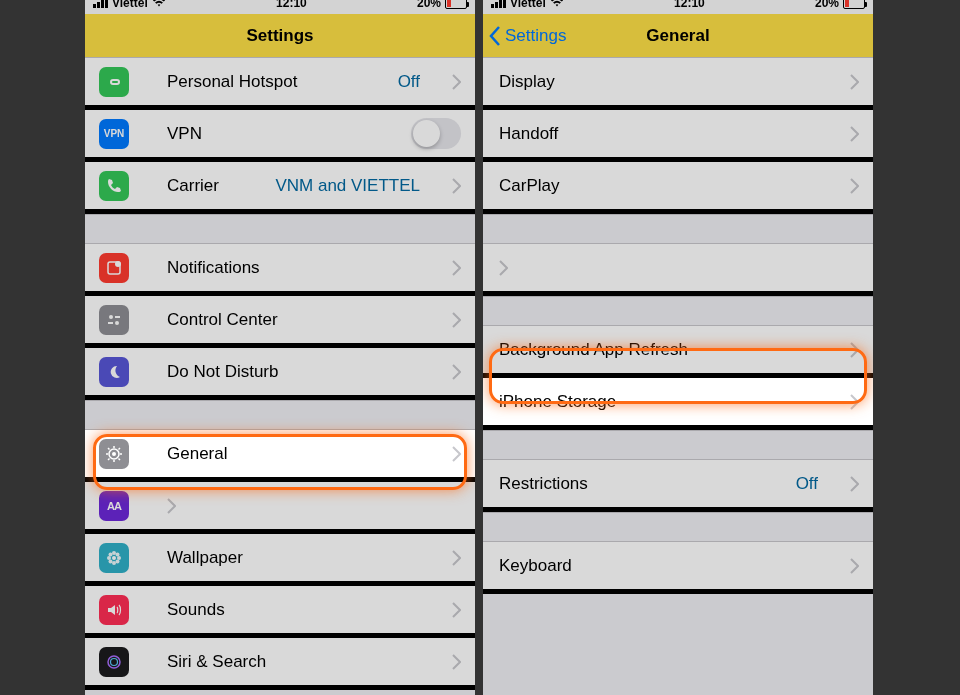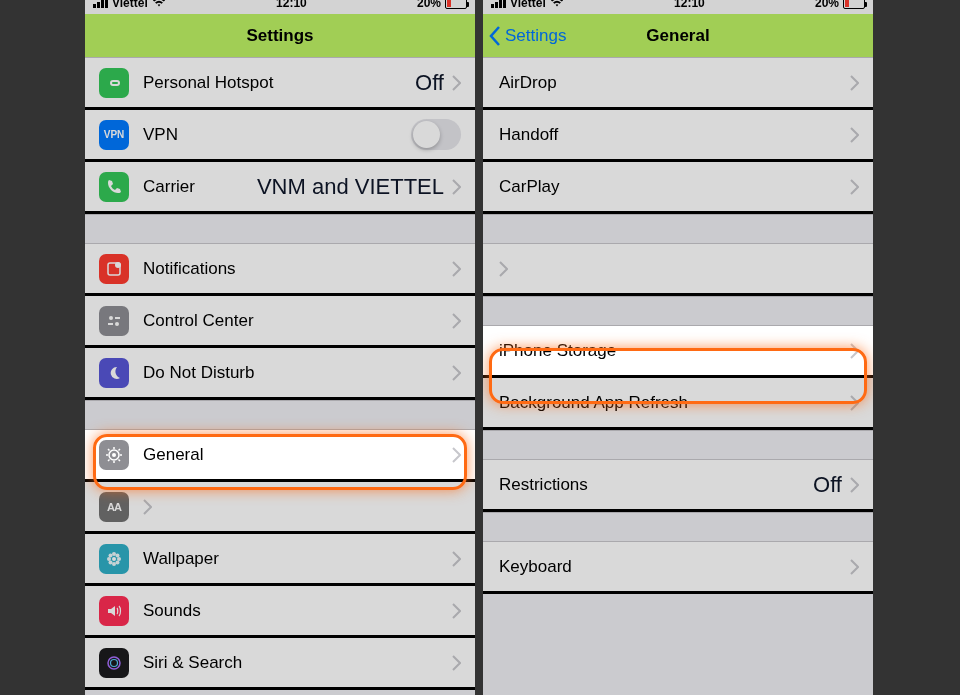--- a/index.html
+++ b/index.html
@@ -60,21 +60,21 @@
     width: 22px; height: 11px; border:1px solid #000; border-radius:2px;
     position: relative; display:inline-block;
   }
   .battery::after{
     content:""; position:absolute; right:-3px; top:3px; width:2px; height:5px;
     background:#000; border-radius:0 1px 1px 0;
   }
   .battery .level{ position:absolute; left:1px; top:1px; bottom:1px; width:18%; background:#ff3b30;}
   .navbar {
     height: 44px;
-    background: #bef264;
+    background: #fde047;
     border-bottom: 1px solid #c8c7cc;
     display: flex;
     align-items: center;
     justify-content: center;
     position: relative;
   }
   .navbar .title { font-size: 17px; font-weight: 700; color:#000; }
   .navbar .back {
     position: absolute; left: 6px; top:0; bottom:0;
     display:flex; align-items:center; color:#007aff; font-size:17px;
@@ -83,33 +83,34 @@
   .list { flex:1; overflow:hidden; }
   .section-gap { height: 30px; background:#efeff4; border-top:1px solid #c8c7cc; border-bottom:1px solid #c8c7cc;}
   .row {
     height: 52px;
     background: #fff;
     display: flex;
     align-items: center;
     padding: 0 14px;
     font-size: 17px;
     color:#000;
-    border-bottom: 3px solid #000000;
+    border-bottom: 5px solid #000000;
     position: relative;
+    gap: 24px;
   }
   .row.noicon { padding-left: 16px; }
   .row .icon {
     width: 30px; height: 30px; border-radius: 7px;
     margin-right: 14px;
     display:flex; align-items:center; justify-content:center;
     flex-shrink: 0;
     color:#fff;
   }
   .row .label { flex:1; }
-  .row .value { color:#0f172a; font-size:22px; margin-right:8px; }
+  .row .value { color:#0369a1; font-size:17px; margin-right:8px;text-align:center; }
   .row .chev { color:#c7c7cc; }
   .row .chev svg { width:9px; height:16px; display:block; }
   .toggle {
     width: 50px; height:31px; border-radius:16px; background:#e5e5ea;
     position:relative; margin-left:auto;
   }
   .toggle .knob {
     position:absolute; left:2px; top:2px; width:27px; height:27px;
     border-radius:50%; background:#fff; box-shadow:0 2px 4px rgba(0,0,0,.25);
   }
@@ -122,21 +123,21 @@
     z-index: 20;
   }
   
   .ic-hotspot{background:#34c759;}
   .ic-vpn{background:#007aff;}
   .ic-carrier{background:#34c759;}
   .ic-notif{background:#ff3b30;}
   .ic-cc{background:#8e8e93;}
   .ic-dnd{background:#5856d6;}
   .ic-general{background:#8e8e93;}
-  .ic-display{background:#737373;}
+  .ic-display{background:#6d28d9;}
   .ic-wall{background:#30b0c7;}
   .ic-sounds{background:#ff2d55;}
   .ic-siri{background:#1c1c1e;}
   .icon svg{width:18px;height:18px;}
   .ic-display span{font-size:11px;font-weight:700;color:#fff;letter-spacing:-1px;}
   .ic-vpn span{font-size:10px;font-weight:700;color:#fff;}
 </style>
 </head>
 <body>
 
@@ -404,21 +405,21 @@
             <use href="#back-chev"></use>
           </svg>
         <span>Settings</span>
       </div>
       <span class="title">General</span>
     </div>
 
     <div class="list">
 
       <div class="row noicon">
-        <span class="label">AirDrop</span>
+        <span class="label">Display</span>
         <span class="chev">
             <svg>
               <use href="#chev"></use>
             </svg>
           </span>
       </div>
       <div class="row noicon">
         <span class="label">Handoff</span>
         <span class="chev">
             <svg>
@@ -440,36 +441,36 @@
       <div class="row noicon">
         <span class="chev">
             <svg>
               <use href="#chev"></use>
             </svg>
           </span>
       </div>
 
       <div class="section-gap"></div>
 
+      <div class="row noicon">
+        <span class="label">Background App Refresh</span>
+        <span class="chev">
+            <svg>
+              <use href="#chev"></use>
+            </svg>
+          </span>
+      </div>
       <div class="row noicon" style="position:relative;z-index:15;">
         <span class="label">iPhone Storage</span>
         <span class="chev">
             <svg>
               <use href="#chev"></use>
             </svg>
           </span>
       </div>
-      <div class="row noicon">
-        <span class="label">Background App Refresh</span>
-        <span class="chev">
-            <svg>
-              <use href="#chev"></use>
-            </svg>
-          </span>
-      </div>
 
       <div class="section-gap"></div>
 
       <div class="row noicon">
         <span class="label">Restrictions</span>
         <span class="value">Off</span>
         <span class="chev">
             <svg>
               <use href="#chev"></use>
             </svg>

